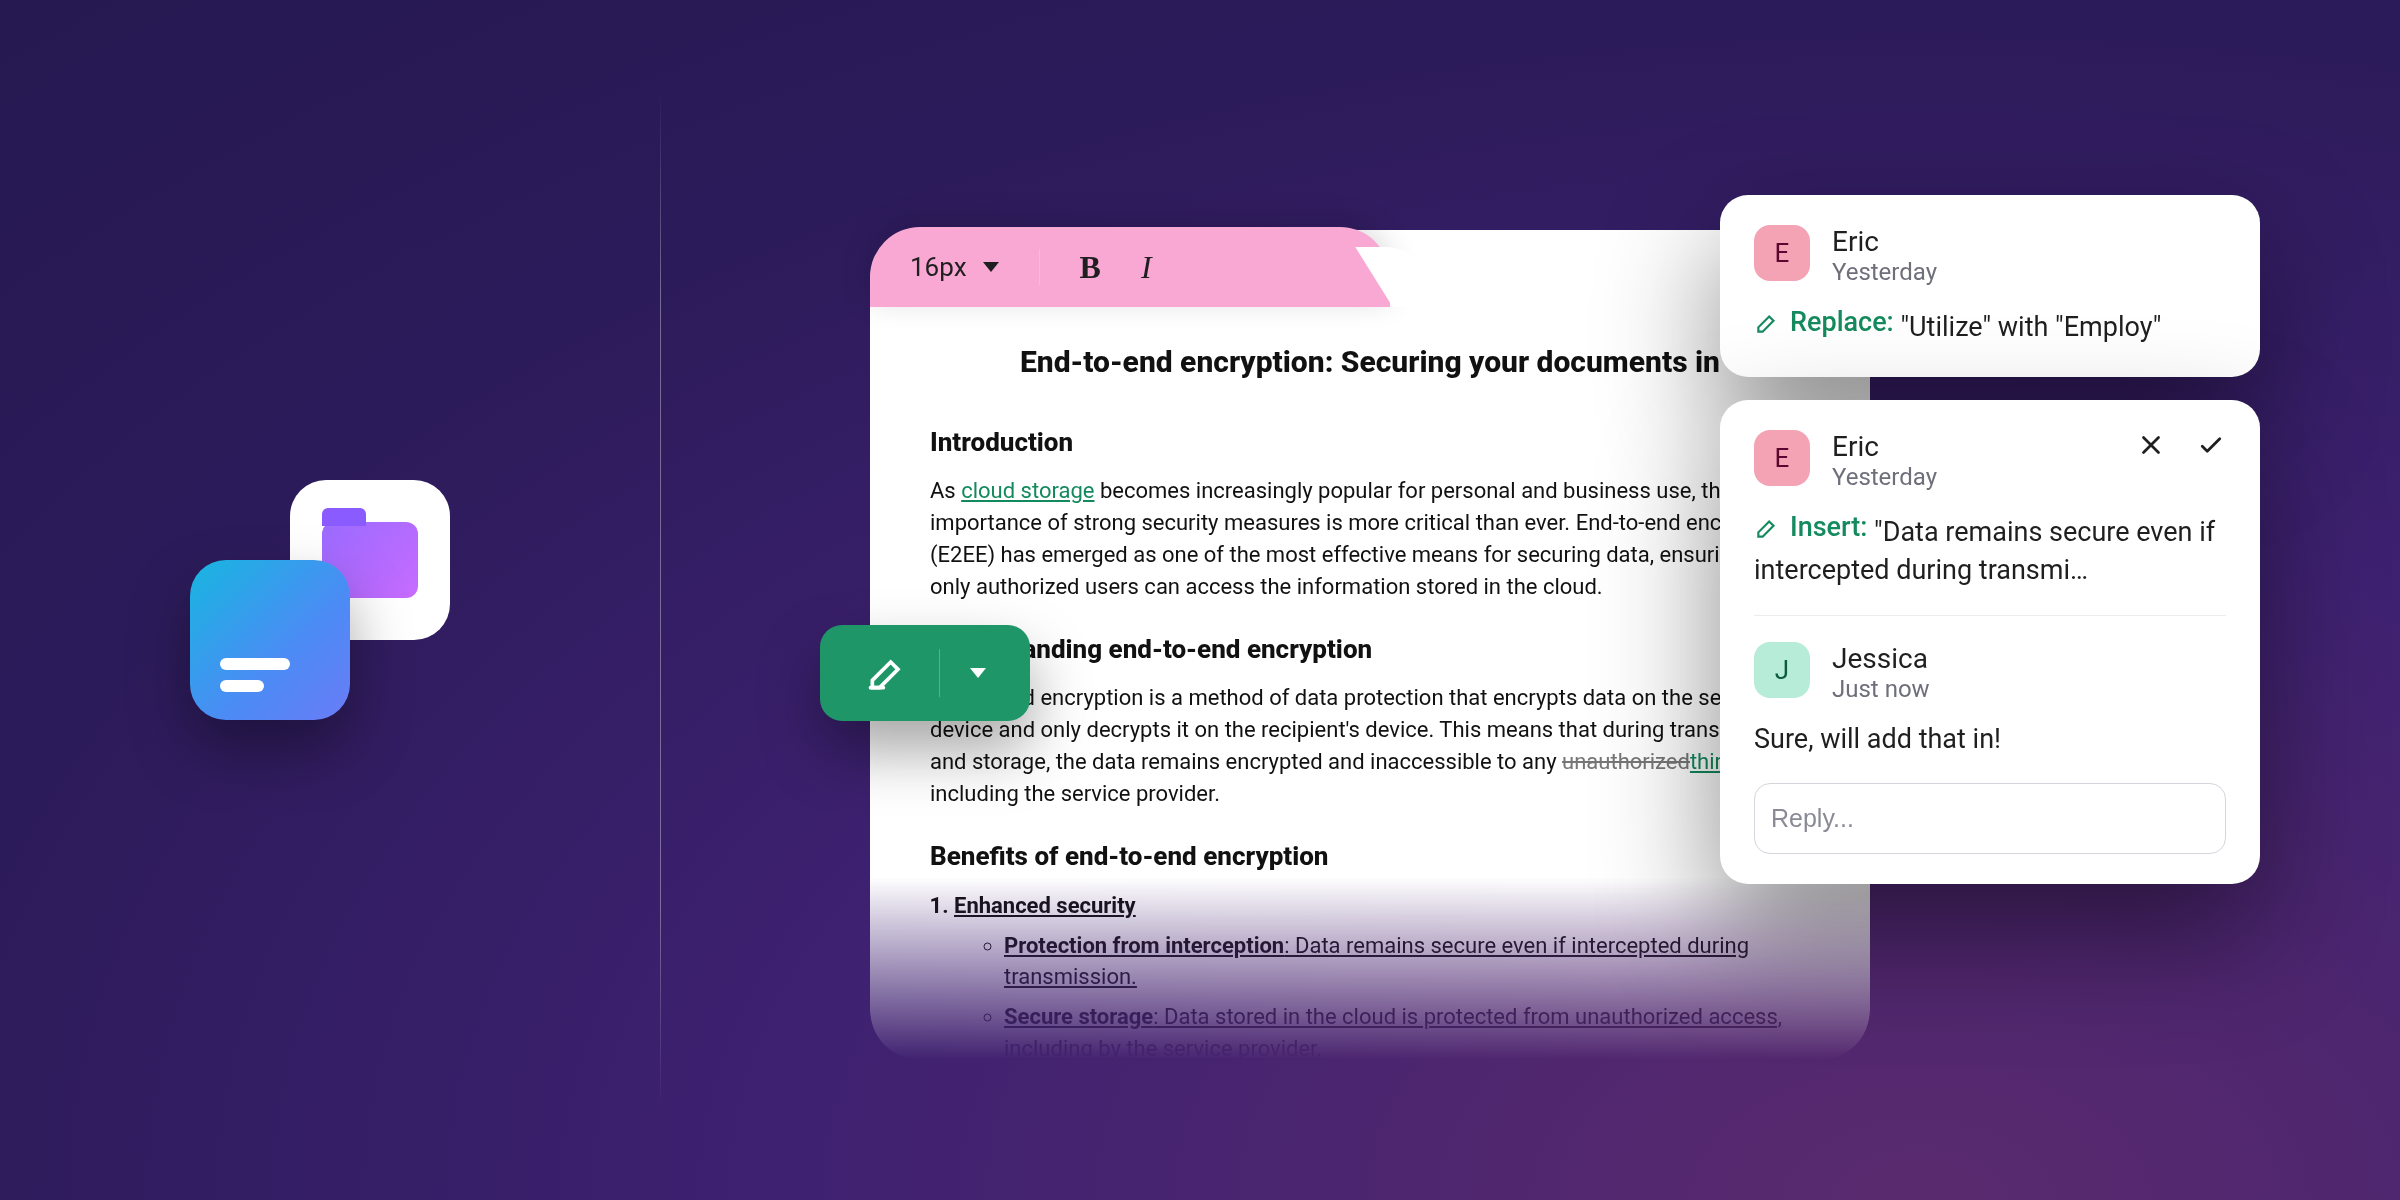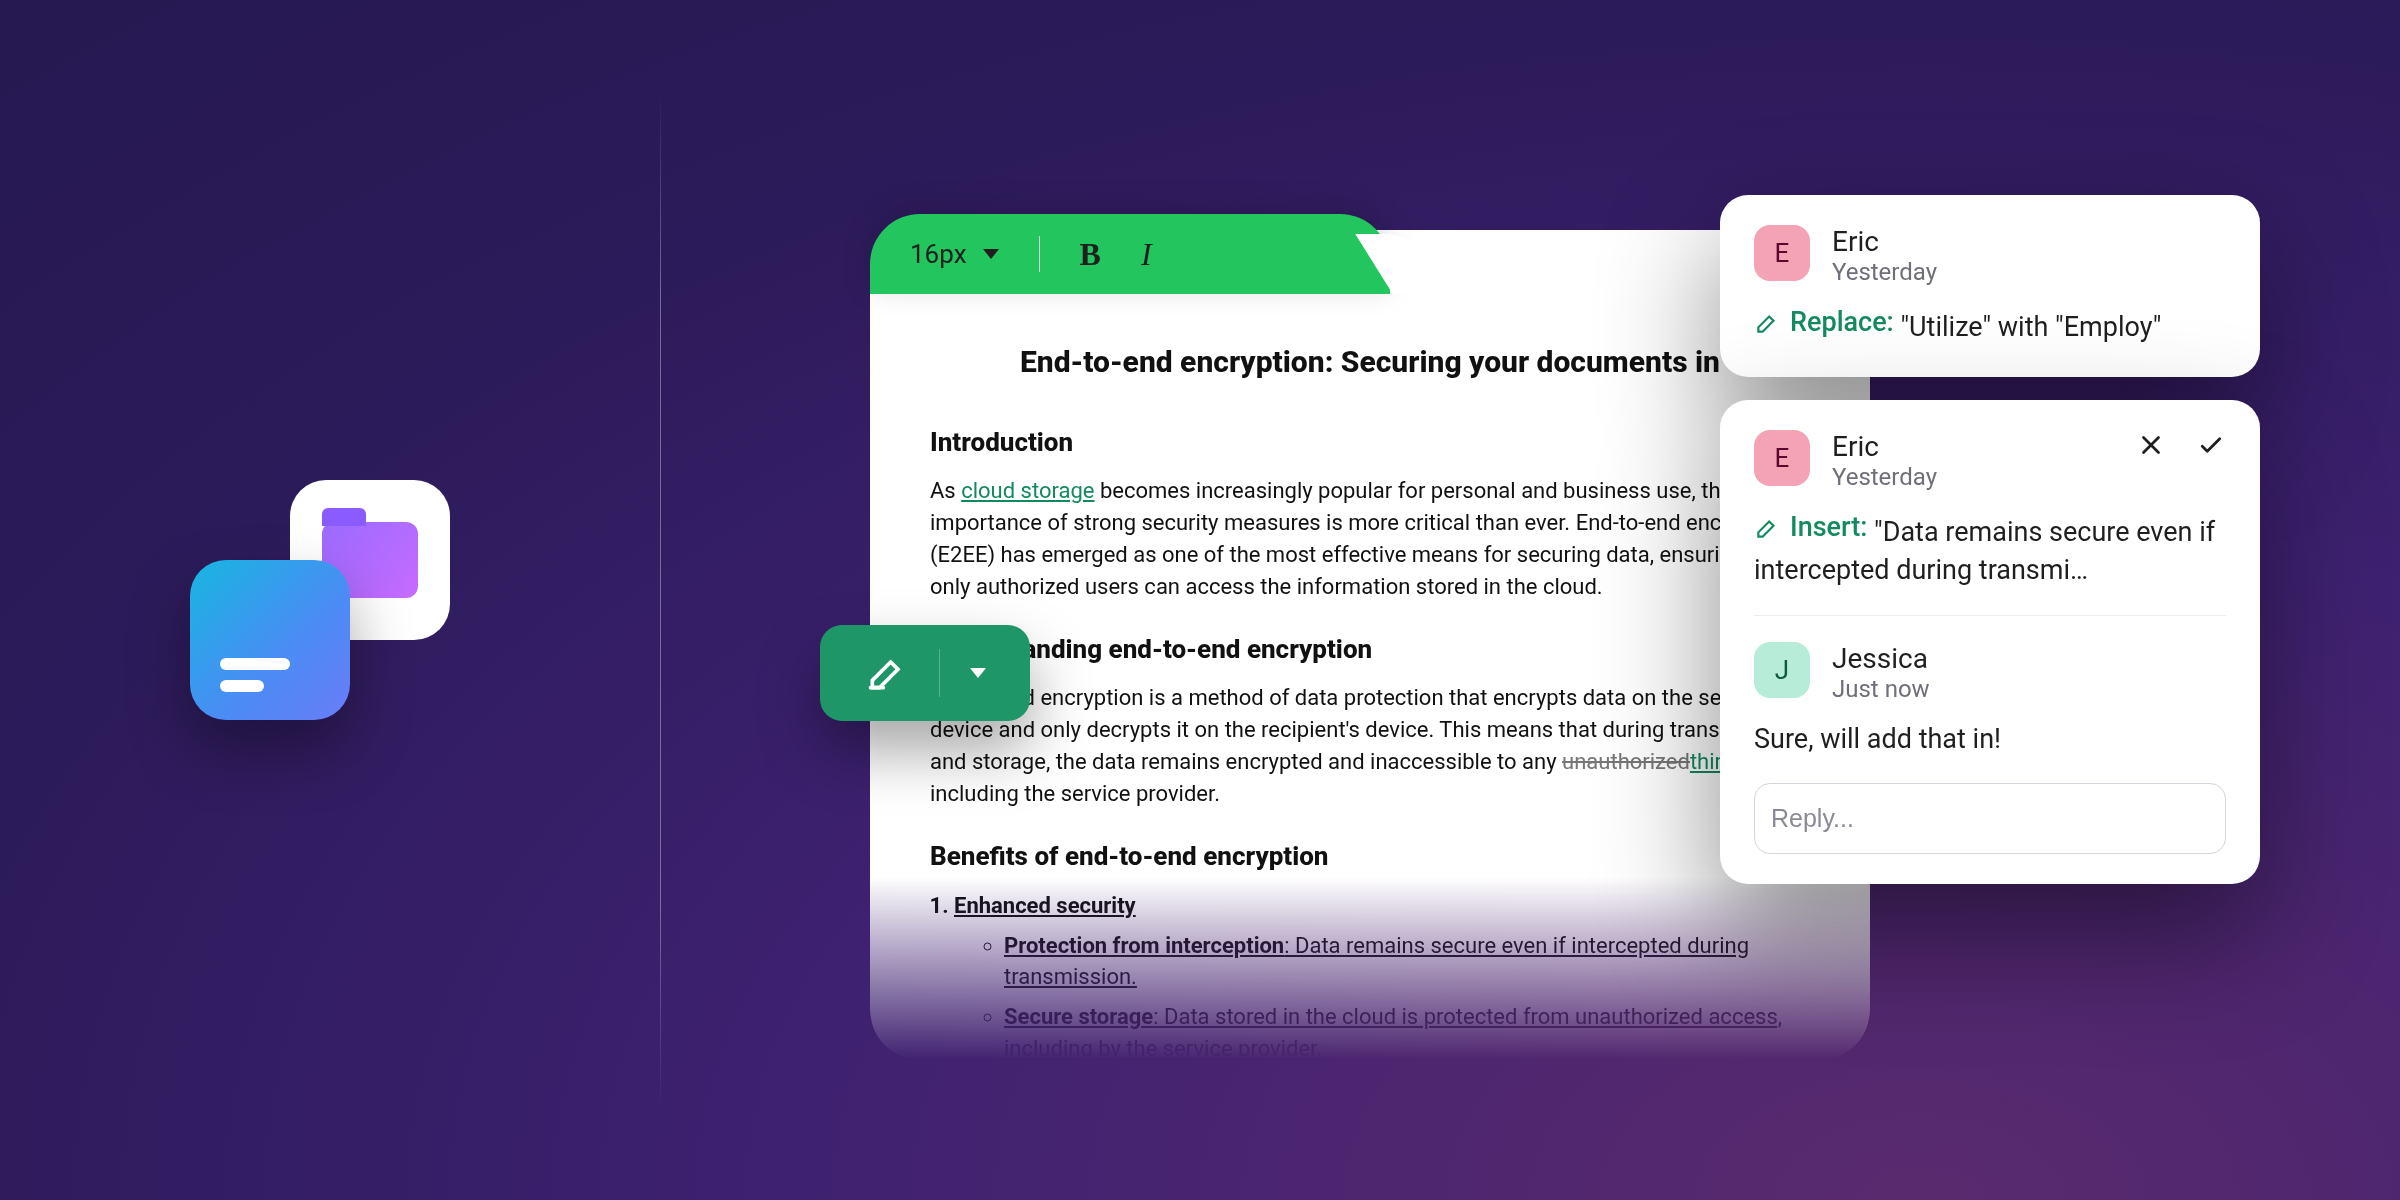--- a/index.html
+++ b/index.html
@@ -108,24 +108,24 @@
     border-radius: 50px;
     background: #fff;
     box-shadow: 0 40px 120px rgba(0,0,0,.45);
     overflow: hidden;
     -webkit-mask-image: linear-gradient(to bottom, #000 0%, #000 78%, rgba(0,0,0,0) 100%);
             mask-image: linear-gradient(to bottom, #000 0%, #000 78%, rgba(0,0,0,0) 100%);
   }
   .doc-tab {
     position: absolute;
     left: 870px;
-    top: 214px;
+    top: 227px;
     width: 520px;
     height: 80px;
-    background: #22c55e;
+    background: #f9a8d4;
     border-radius: 50px 50px 0 0;
     box-shadow: 0 -6px 30px rgba(0,0,0,.15);
     z-index: 2;
     display: flex;
     align-items: center;
     gap: 40px;
     padding: 8px 40px;
   }
   .doc-tab::after{
     content:"";

